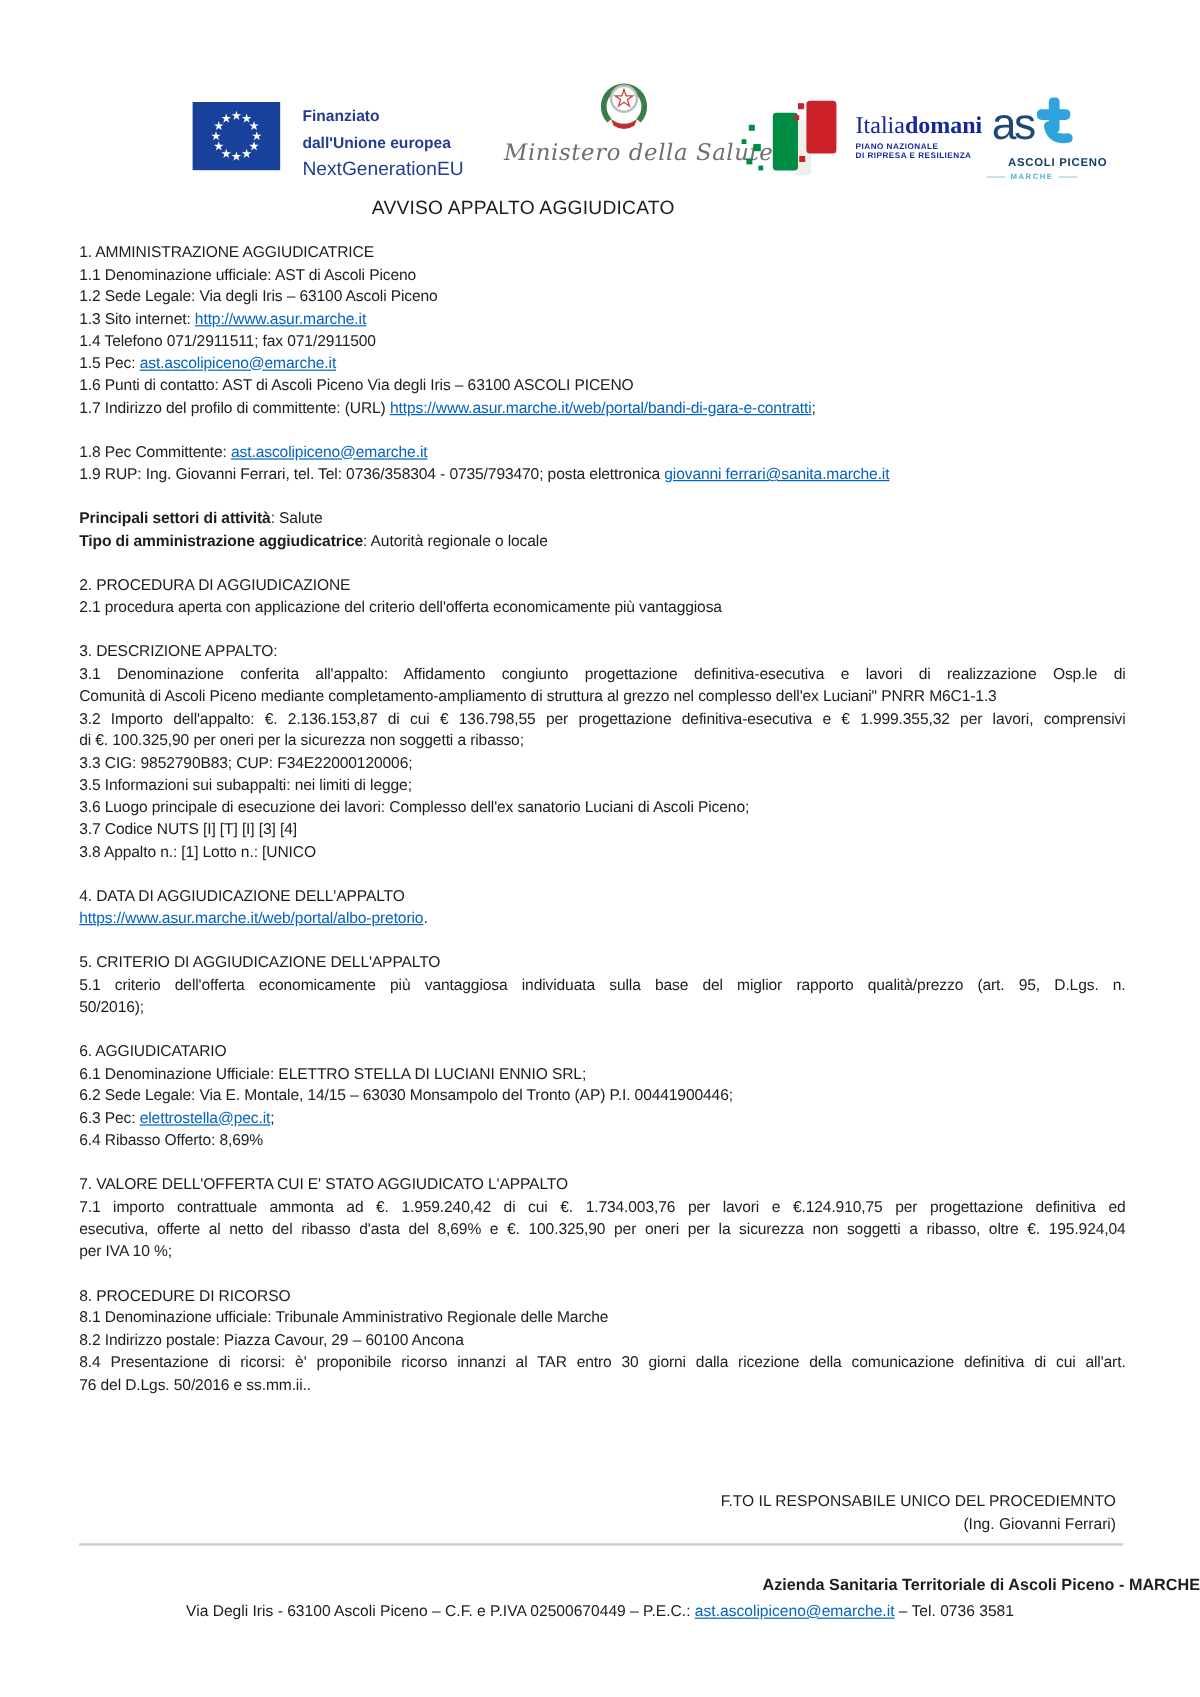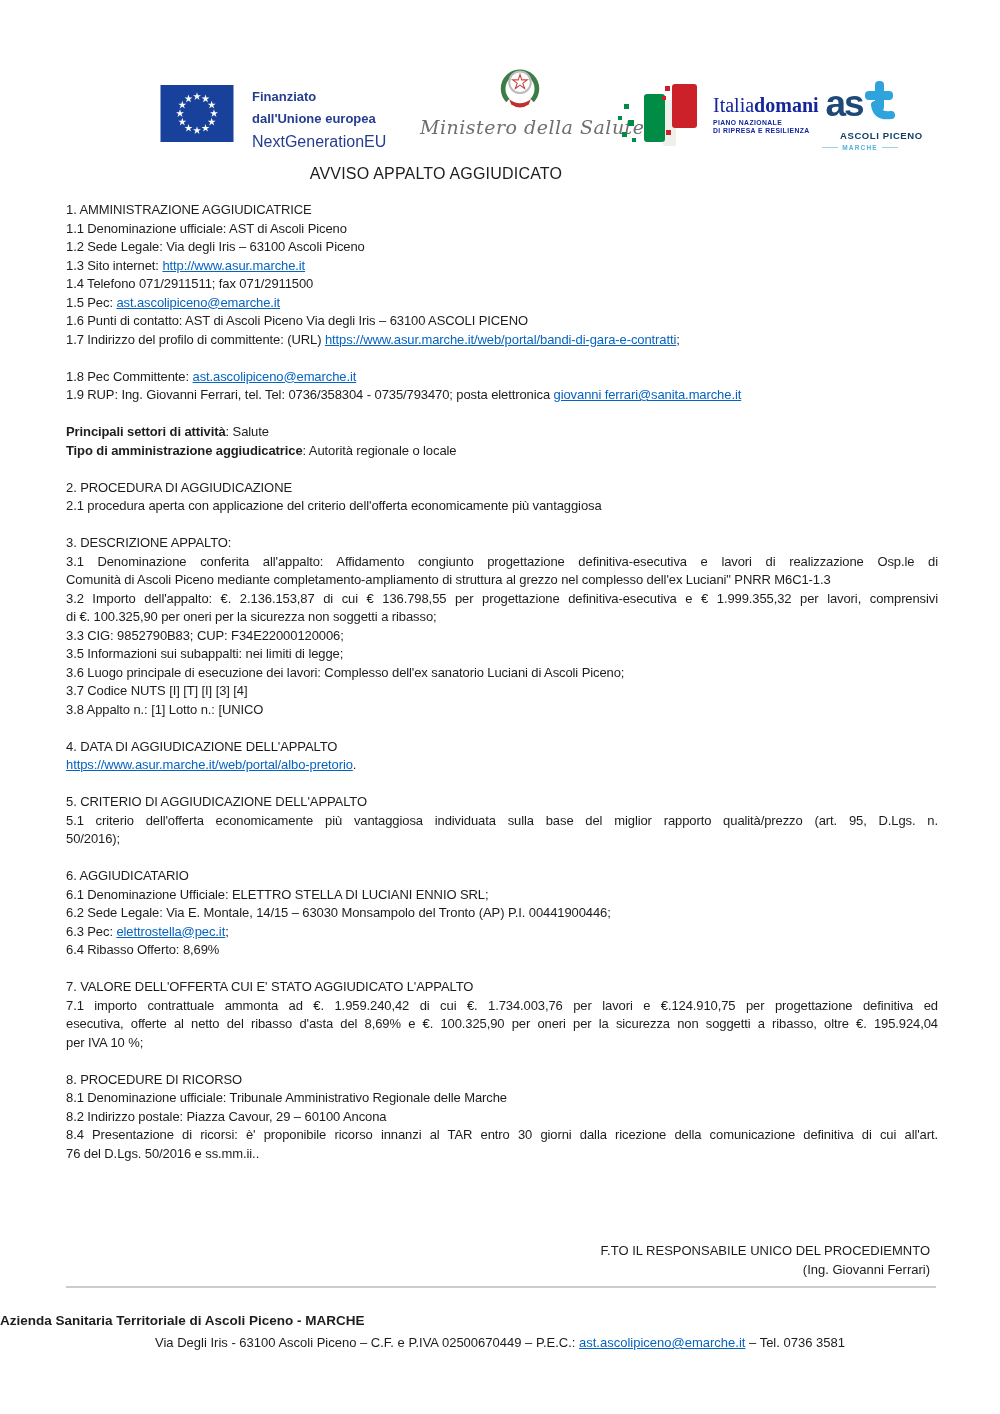--- a/index.html
+++ b/index.html
@@ -28,21 +28,21 @@
   .id-green { left:26px; top:12px; width:21px; height:48px; background:#008C45; border-radius:3px; }
   .id-white { left:45px; top:18px; width:13px; height:46px; background:#efefec; border-radius:2px; }
   .id-red   { left:54px; top:2px;  width:25px; height:44px; background:#CD212A; border-radius:3px; }
   .id-text { padding-top:13px; }
   .id-title { font-family:"Liberation Serif", serif; font-size:20px; color:#15269d; line-height:20px; white-space:nowrap; }
   .id-title .bold { font-weight:bold; }
   .id-sub { margin-top:4px; font-size:6.8px; font-weight:bold; letter-spacing:0.4px; color:#15269d; line-height:8px; }
 
   .logo-ast { position:absolute; left:812px; top:84px; width:96px; text-align:center; }
   .ast-word { display:flex; justify-content:center; align-items:flex-start; height:44px; }
-  .ast-as { font-weight:bold; font-size:37px; line-height:40px; letter-spacing:-2px; color:#1d4878; }
+  .ast-as { font-weight:normal; font-size:37px; line-height:40px; letter-spacing:-2px; color:#1d4878; }
   .ast-plus { margin-left:2px; margin-top:-3px; }
   .ast-city { margin-top:2px; font-size:9.5px; font-weight:bold; letter-spacing:0.6px; color:#123e66; white-space:nowrap;margin-left:28px; }
   .ast-region { margin-top:3px; display:flex; align-items:center; justify-content:center; gap:4px;
                 font-size:6.5px; letter-spacing:1.2px; color:#56b2d8; font-weight:bold; }
   .ast-region .dash { width:16px; height:1px; background:#9fd0e6; }
 
   
   .doc-title { position:absolute; left:0; top:165px; width:872px; text-align:center;
                font-size:16px; letter-spacing:0.2px; color:#1d1d1d; }
 
@@ -54,21 +54,21 @@
   .b { font-weight:bold; }
   .lnk { color:#0563c1; text-decoration:underline; cursor:pointer; }
 
   
   .signature { position:absolute; left:370px; top:1242px; width:560px; text-align:right;
                font-size:13px; line-height:18.5px; }
 
   
   .footer-rule { position:absolute; left:66px; top:1286px; width:870px; height:0;
                  border-top:2px solid #cccccc; }
-  .footer-org { position:absolute; left:0; top:1313px; width:1000px; text-align:left;
+  .footer-org { position:absolute; left:0; top:1313px; width:1000px; text-align:right;
                 font-weight:bold; font-size:13.5px; }
   .footer-addr { position:absolute; left:0; top:1335px; width:1000px; text-align:center;
                  font-size:13px; }
 </style>
 </head>
 <body>
 
 <div class="page">
 
   <div class="logo-eu">

